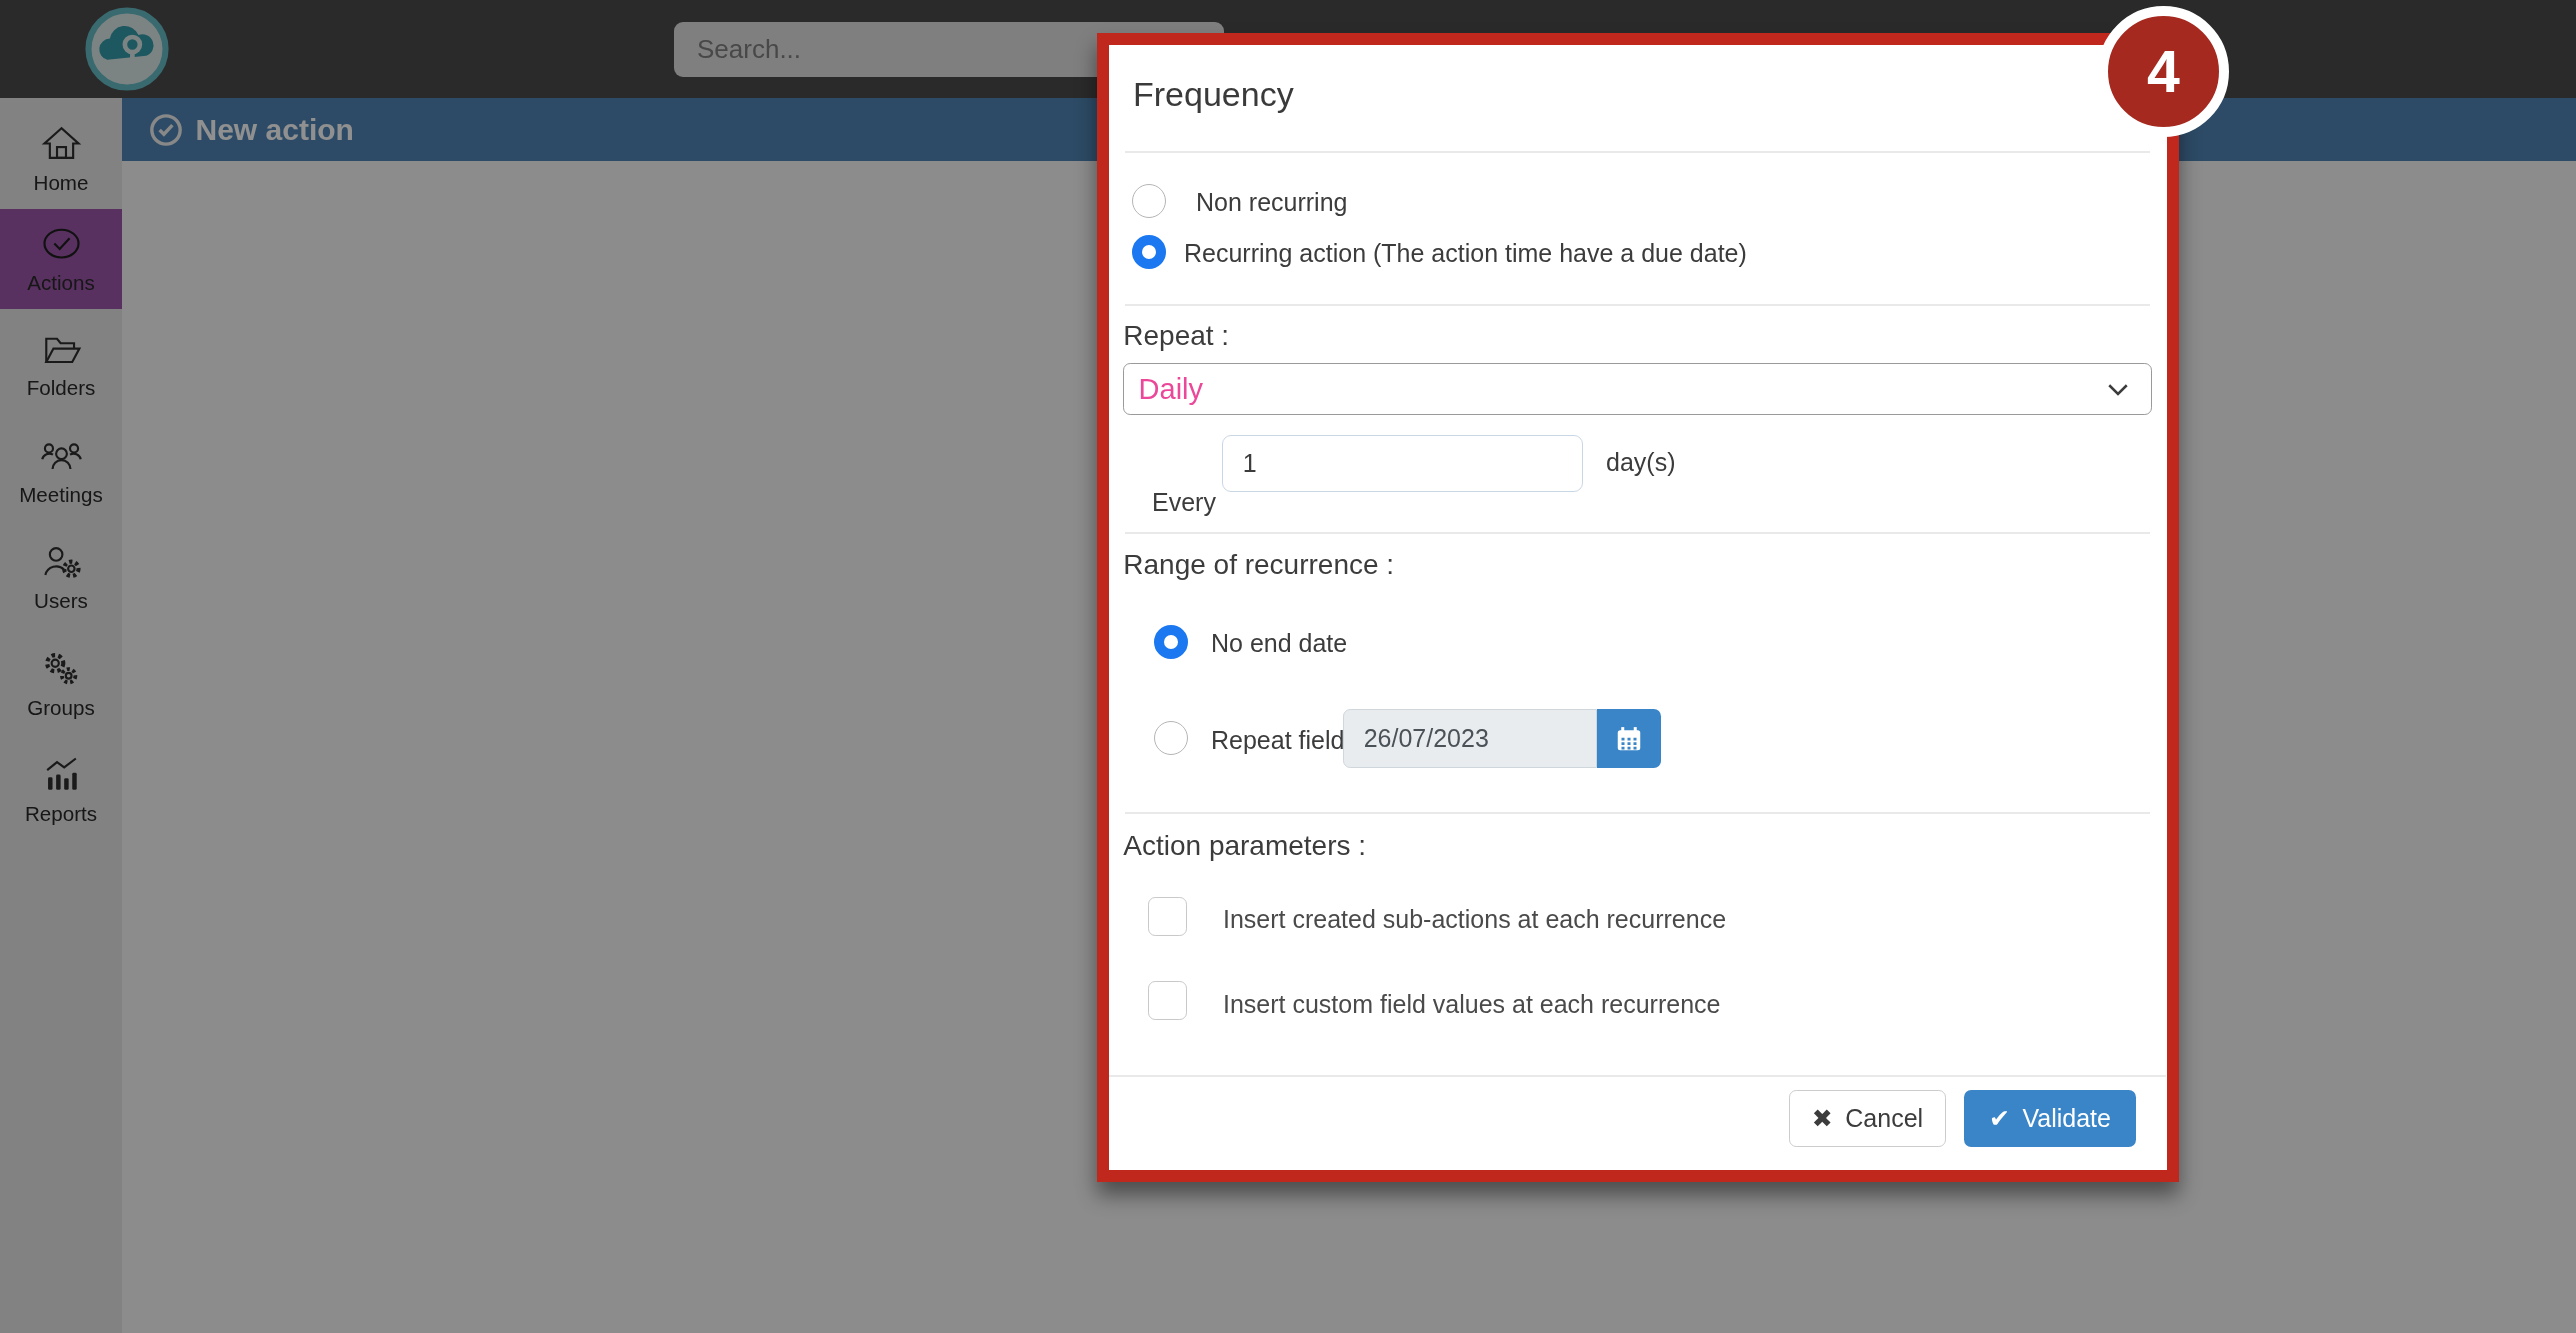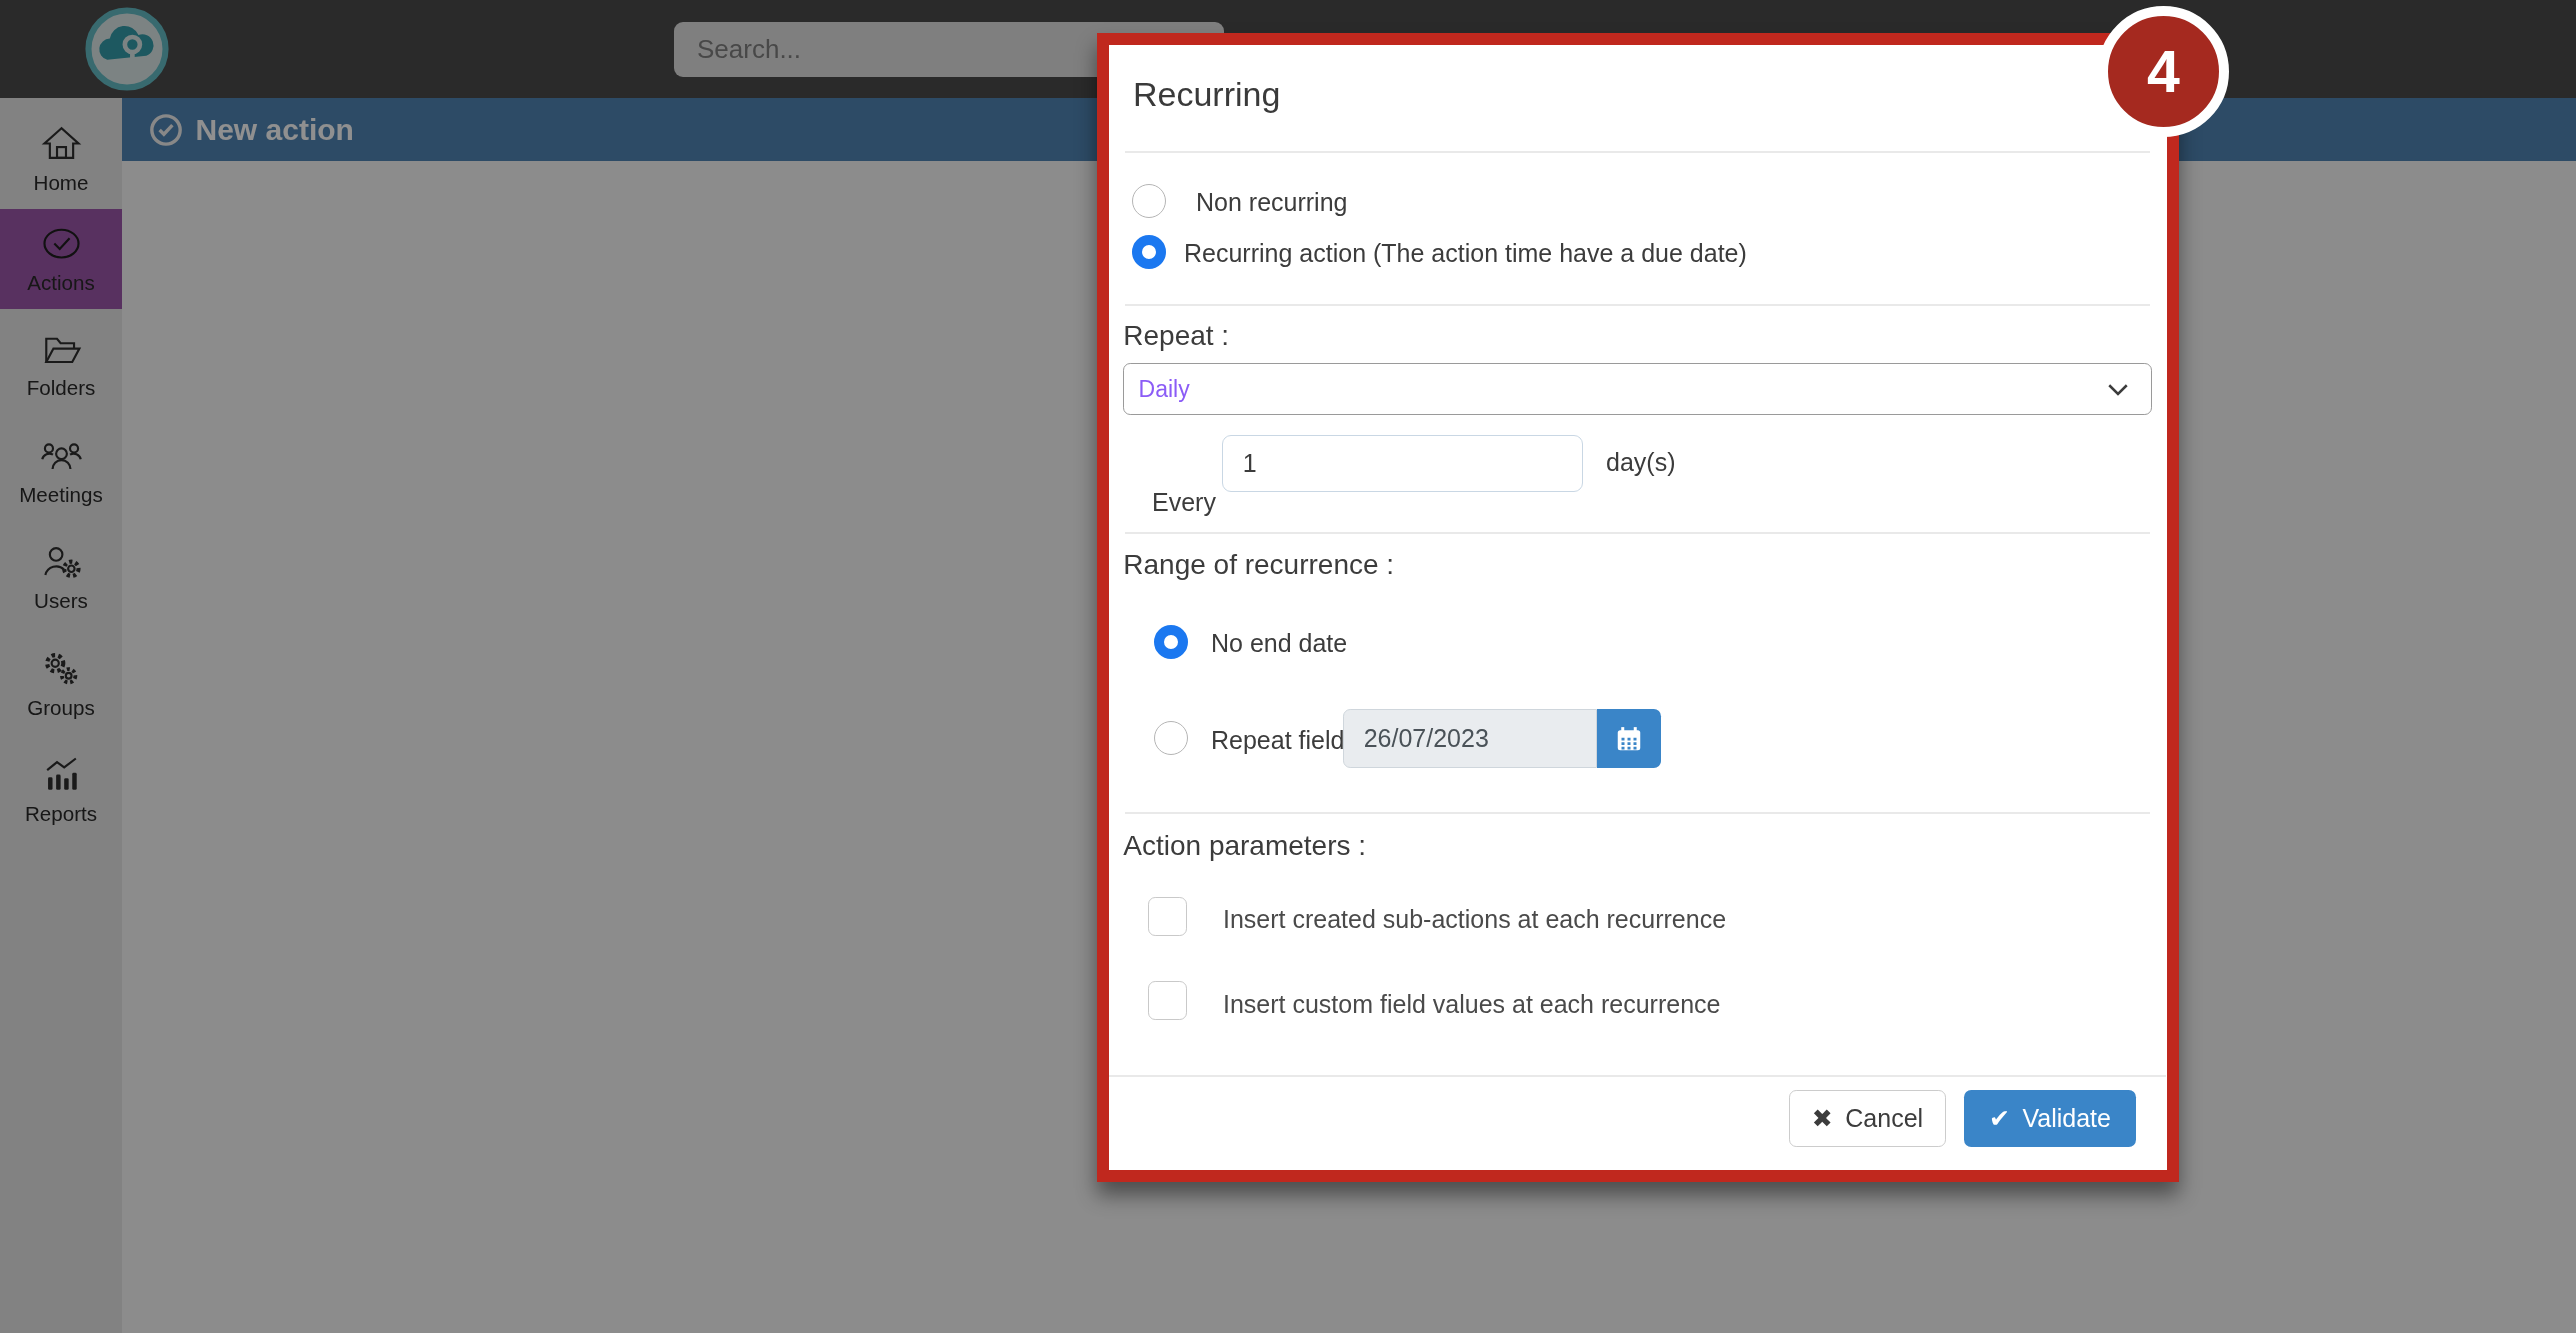--- a/index.html
+++ b/index.html
@@ -68,21 +68,21 @@
            border:12.5px solid #c0281e; z-index:60; box-shadow:0 12.5px 19.7px rgba(0,0,0,0.45); }
   .m-title { position:absolute; left:24px; top:30px; font-size:34px; color:#3a3a3a; }
   .m-div { position:absolute; left:16px; width:1025px; height:1.8px; background:#e9e9e9; }
   .m-h { position:absolute; font-size:28px; color:#3c3c3c; }
   .radio { position:absolute; width:34px; height:34px; border-radius:50%; background:#fff; }
   .radio.off { border:1.8px solid #b5b5b5; }
   .radio.on { border:10.7px solid #1b78f0; }
   .m-lbl { position:absolute; font-size:25px; color:#3c3c3c; white-space:nowrap; }
   .m-select { position:absolute; left:14.3px; top:318px; width:1029px; height:52px; border:1.8px solid #9a9a9a;
               border-radius:7.2px; display:flex; align-items:center; }
-  .m-select .val { flex:1; padding-left:14.3px; font-size:23px; color:#8b5cf6; }
+  .m-select .val { flex:1; padding-left:14.3px; font-size:29px; color:#ec4899; }
   .m-select .cv { padding-right:18px; display:flex; align-items:center; }
   .m-num { position:absolute; left:113px; top:390px; width:361px; height:57px; border:1.8px solid #c9d7e4;
            border-radius:9px; font-size:25px; color:#3c3c3c; padding-left:19.7px; font-family:"Liberation Sans",sans-serif; }
   .m-date { position:absolute; left:234px; top:664px; width:254px; height:59px; background:#e9ecef;
             border:1.8px solid #cfd6dc; border-radius:7.2px 0 0 7.2px; font-size:25px; color:#4a5258; padding-left:19.7px;
             font-family:"Liberation Sans",sans-serif; }
   .m-cal { position:absolute; left:488px; top:664px; width:64px; height:59px; border-radius:0 7.2px 7.2px 0; }
   .m-cb { position:absolute; left:39px; width:39px; height:39px; border:1.8px solid #c9c9c9; border-radius:7.2px; background:#fff; }
   .m-cblbl { position:absolute; left:114px; font-size:25px; color:#4a4a4a; white-space:nowrap; }
   .btn { position:absolute; top:1045px; height:57px; border-radius:7.2px; display:flex; align-items:center;
@@ -309,21 +309,21 @@
   </div>
 
   <div class="abs bluebtn" style="left:2428px;top:1243px;width:125px;height:61px;gap:10.7px;color:#fff;font-size:26px;">
     <span>✔</span>
     <span>Add</span>
   </div>
 
   <div class="abs overlay"></div>
 
   <div class="abs modal">
-    <div class="m-title">Recurring</div>
+    <div class="m-title">Frequency</div>
     <div class="m-div" style="top:106px;"></div>
 
     <div class="radio off" style="left:23px;top:139px;"></div>
     <div class="m-lbl" style="left:87px;top:143px;">Non recurring</div>
     <div class="radio on" style="left:23px;top:190px;"></div>
     <div class="m-lbl" style="left:75px;top:194px;">Recurring action (The action time have a due date)</div>
 
     <div class="m-div" style="top:259px;"></div>
     <div class="m-h" style="left:14.3px;top:275px;">Repeat :</div>
 

